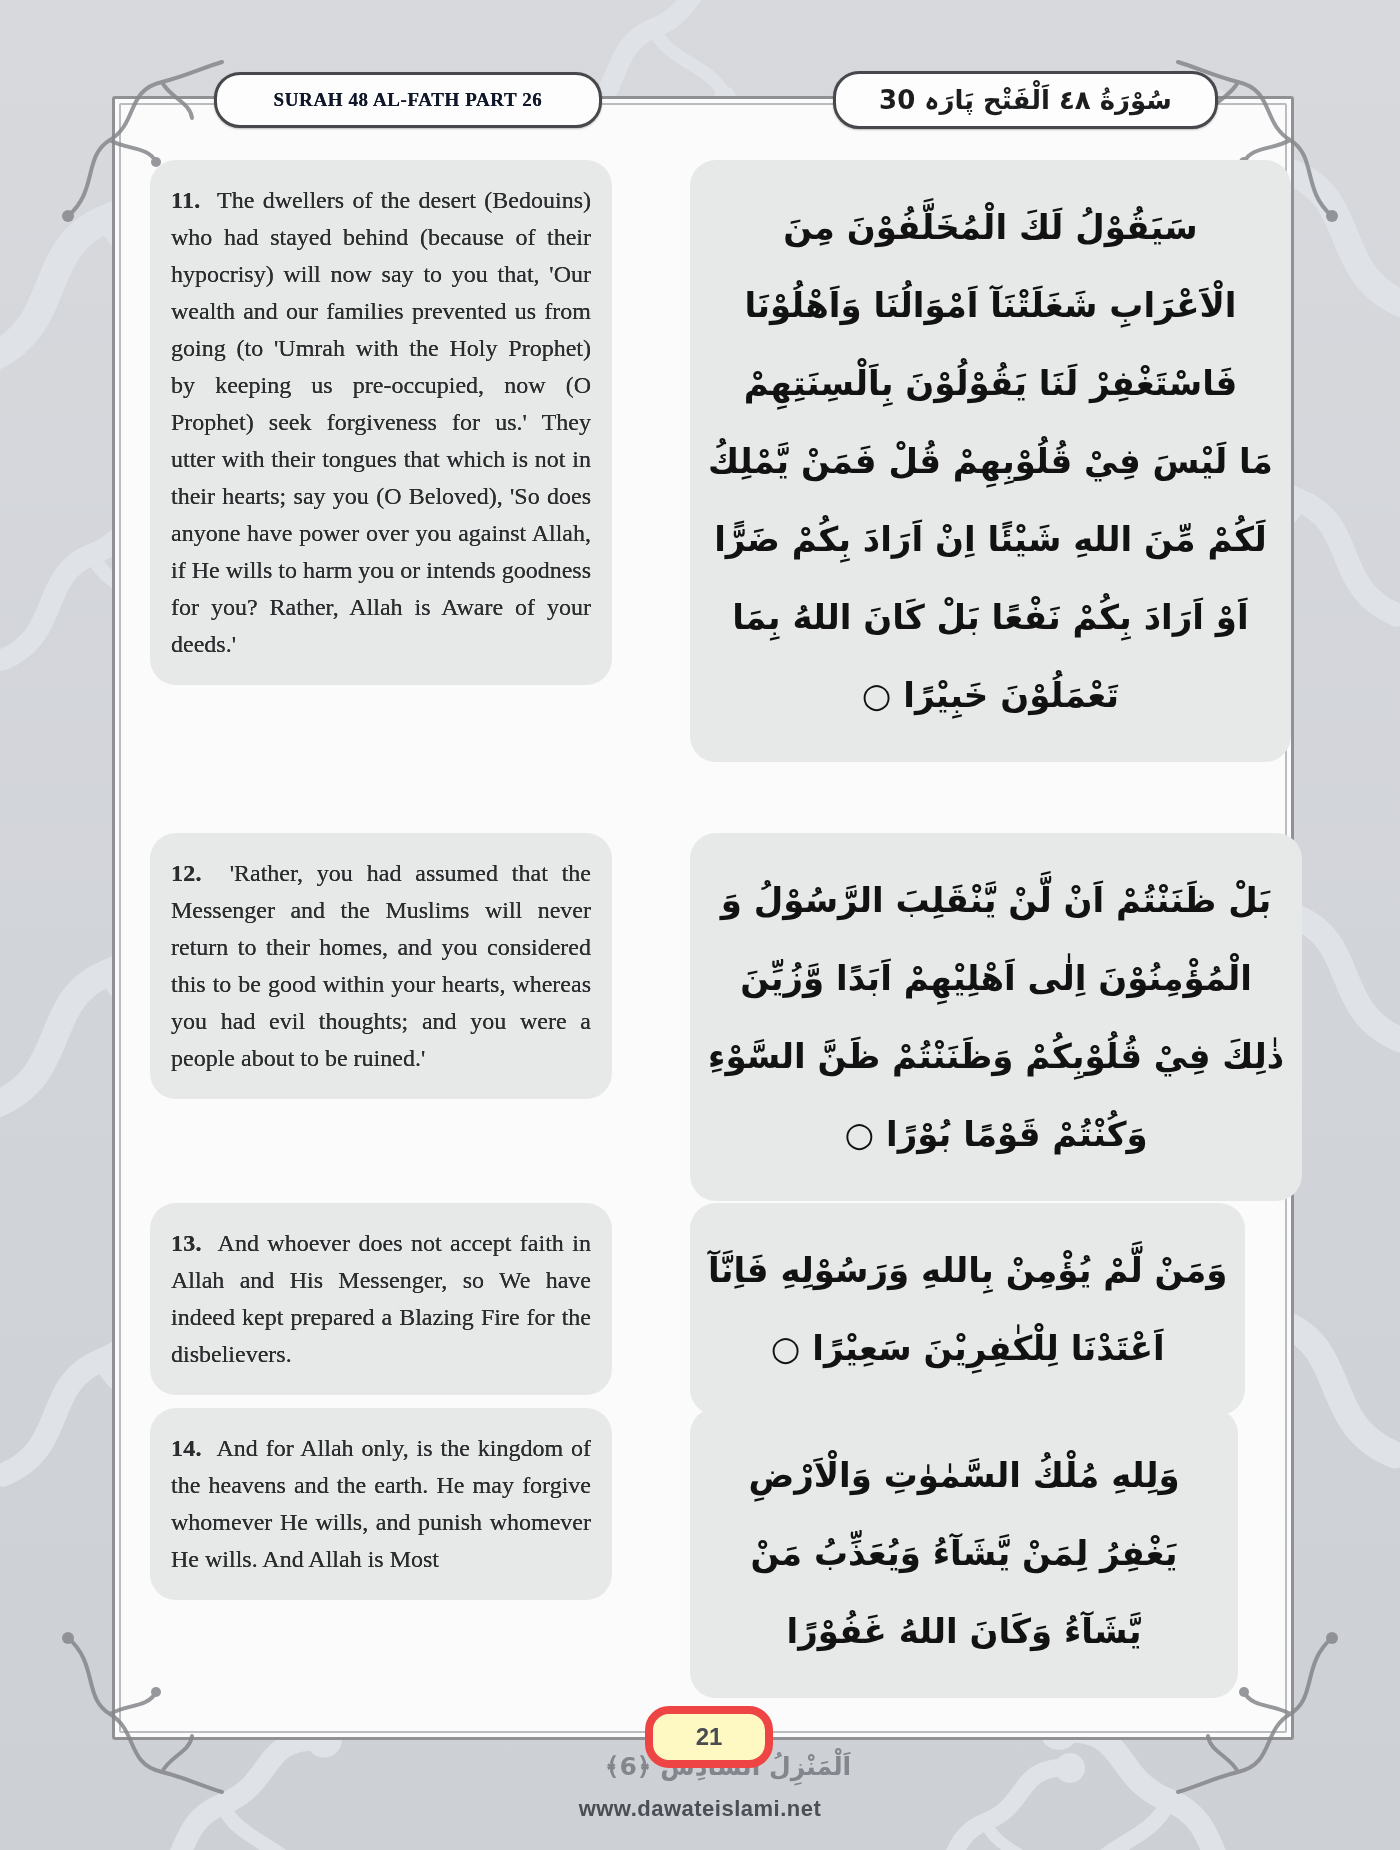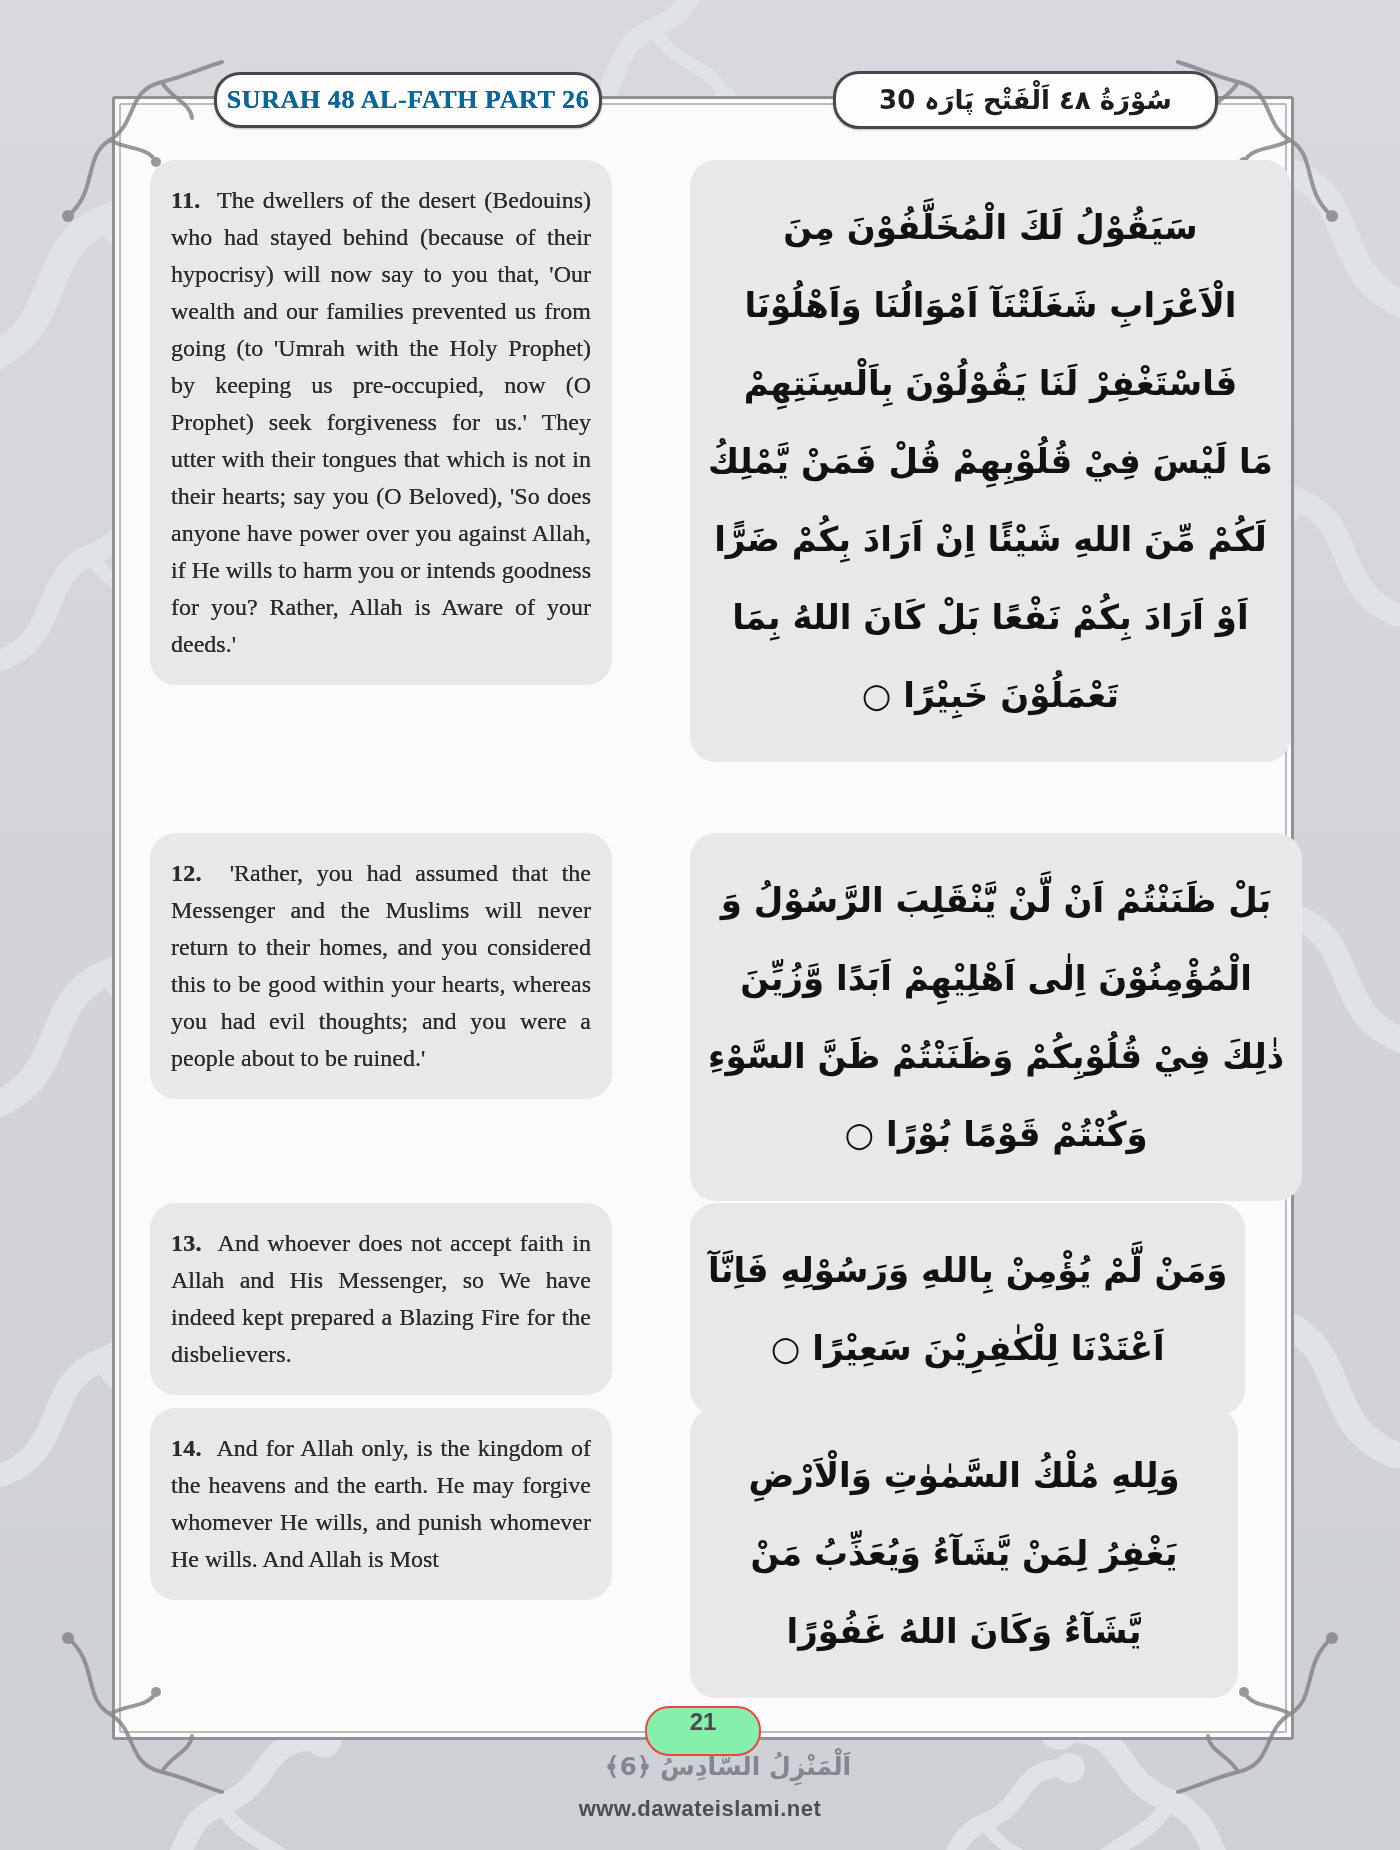--- a/index.html
+++ b/index.html
@@ -20,21 +20,21 @@
   }
   .corner{position:absolute;z-index:2;opacity:.85;}
   
   .capsule{
     position:absolute;z-index:3;background:#fdfdfd;border:3px solid #46484b;
     border-radius:26px;display:flex;align-items:center;justify-content:center;
     box-shadow:0 1px 2px rgba(0,0,0,.25);
   }
   .capsule-left{left:214px;top:72px;width:382px;height:50px;}
   .capsule-left span{
-    font-weight:bold;font-size:26px;letter-spacing:.6px;color:#0369a1;
+    font-weight:bold;font-size:19px;letter-spacing:.6px;color:#0f172a;
     text-shadow:0 0 .5px #28292b;
   }
   .capsule-right{left:833px;top:71px;width:379px;height:52px;}
   .capsule-right span{
     direction:rtl;font-family:"DejaVu Sans",sans-serif;font-weight:bold;
     font-size:26px;color:#1c1d1f;
   }
   
   .row{position:absolute;left:150px;width:1090px;display:flex;gap:78px;align-items:flex-start;z-index:2;}
   .en-block{
@@ -47,22 +47,22 @@
     flex:0 0 548px;box-sizing:border-box;background:#e7e8e8;border-radius:26px;
     padding:28px 18px;direction:rtl;
   }
   .ar-line{
     font-family:"DejaVu Sans",sans-serif;font-weight:bold;font-size:34px;
     line-height:78px;text-align:center;color:#121213;white-space:nowrap;
   }
   
   .page-badge{
     position:absolute;left:645px;top:1706px;width:112px;height:46px;z-index:3;
-    background:#86efac;border:2px solid #ef4444;border-radius:24px;
-    display:flex;align-items:flex-start;justify-content:center;
+    background:#fef9c3;border:8px solid #ef4444;border-radius:24px;
+    display:flex;align-items:center;justify-content:center;
     font-family:"Liberation Sans",sans-serif;font-weight:bold;font-size:24px;color:#4a4c4f;
   }
   .manzil{
     position:absolute;left:0;top:1752px;width:100%;text-align:center;z-index:2;
     direction:rtl;font-family:"DejaVu Sans",sans-serif;font-weight:bold;
     font-size:25px;color:#83868c;margin-left:28px;
   }
   .website{
     position:absolute;left:0;top:1796px;width:100%;text-align:center;z-index:2;
     font-family:"Liberation Sans",sans-serif;font-weight:bold;

